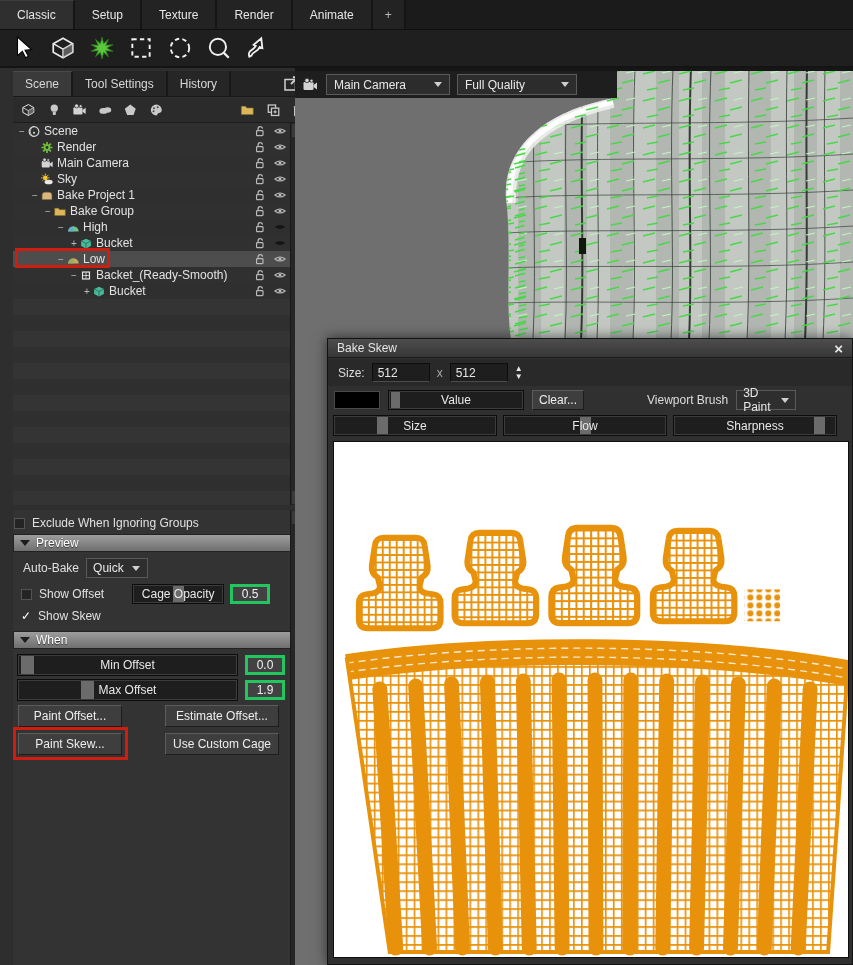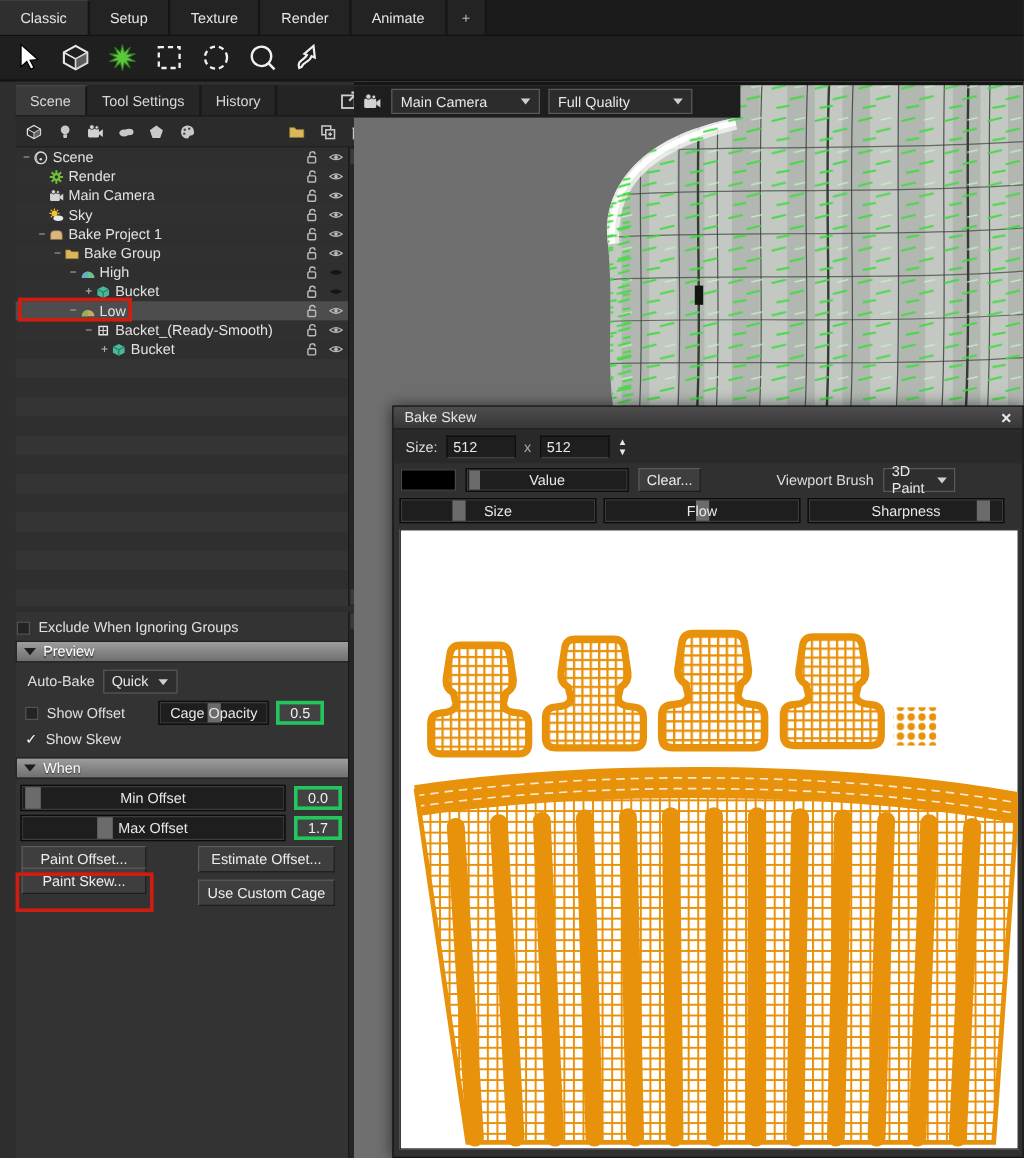--- a/index.html
+++ b/index.html
@@ -502,25 +502,25 @@
         <span class="handle" style="left:3px; width:13px"></span>
         <span class="slab">Min Offset</span>
       </span>
       <span class="valbox" style="width:40px">0.0</span>
     </div>
     <div class="rowflex" style="left:4px; top:169px; width:275px; height:22px;">
       <span class="slider" style="width:221px; height:22px;">
         <span class="handle" style="left:63px; width:13px"></span>
         <span class="slab">Max Offset</span>
       </span>
-      <span class="valbox" style="width:40px">1.7</span>
+      <span class="valbox" style="width:40px">1.9</span>
     </div>
     <div class="pbtn" style="position:absolute; left:5px; top:195px; width:104px;">Paint Offset...</div>
     <div class="pbtn" style="position:absolute; left:152px; top:195px; width:114px;">Estimate Offset...</div>
-    <div class="pbtn" style="position:absolute; left:5px; top:213px; width:104px;">Paint Skew...</div>
+    <div class="pbtn" style="position:absolute; left:5px; top:223px; width:104px;">Paint Skew...</div>
     <div class="pbtn" style="position:absolute; left:152px; top:223px; width:114px;">Use Custom Cage</div>
     <div class="redbox" style="left:0; top:217px; width:115px; height:33px;"></div>
     <div id="bp-scroll">
       <div class="sbarrow" style="top:1px">▲</div>
     </div>
   </div>
 </div>
 
 <div id="viewport">
 

